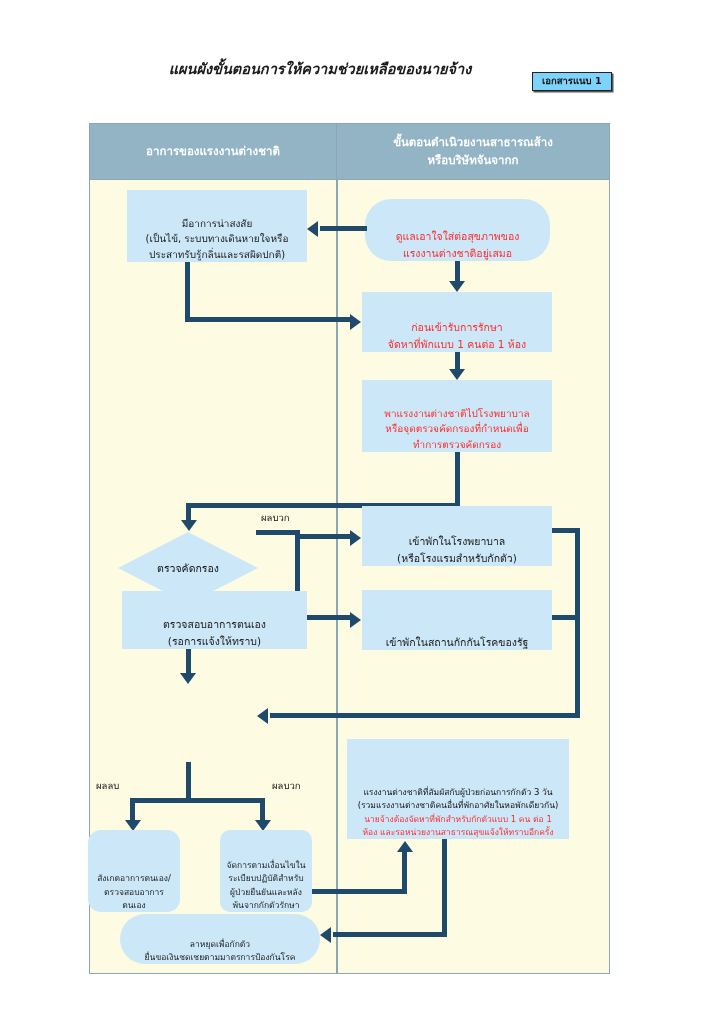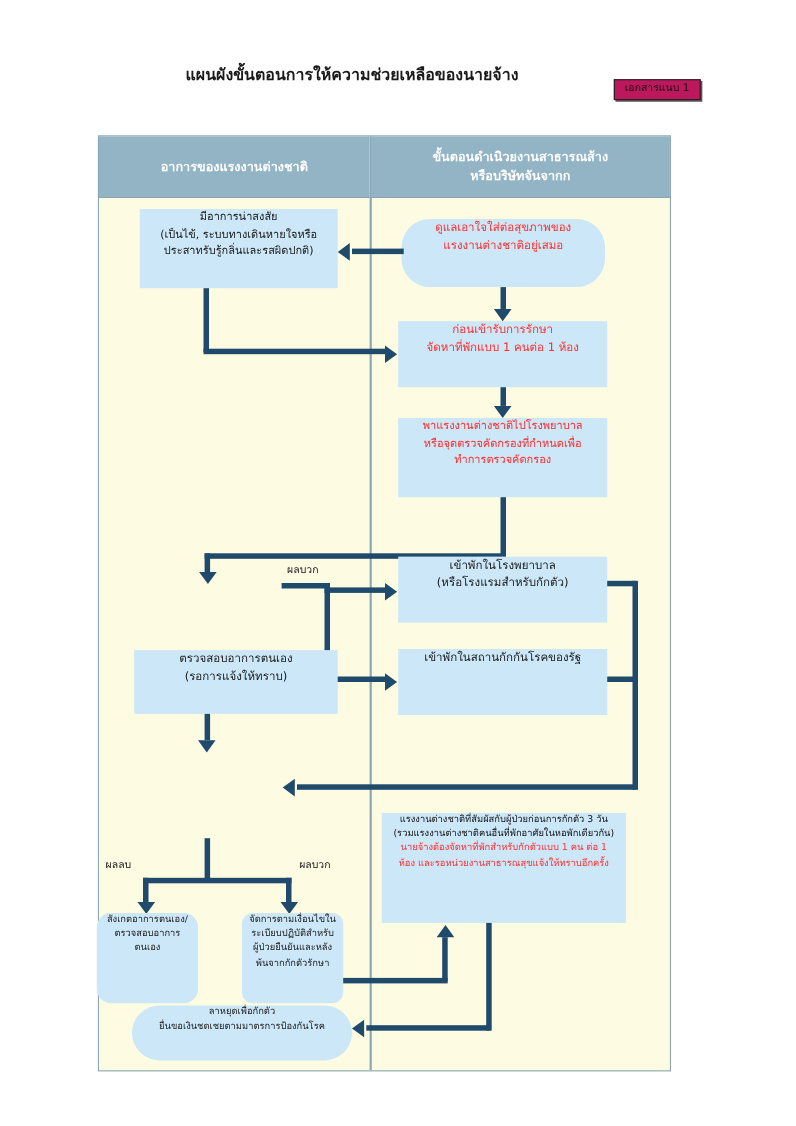--- a/index.html
+++ b/index.html
@@ -4,34 +4,35 @@
 <style>
   html,body{margin:0;padding:0;}
   body{
     width:724px;height:1024px;
     background:#ffffff;
     font-family:"DejaVu Sans","Liberation Sans",sans-serif;
     position:relative;overflow:hidden;
   }
   
   #title-area{
-    position:absolute;left:0;top:58px;width:724px;height:52px;
+    position:absolute;left:0;top:58px;width:724px;height:52px;font-style:italic;
   }
   #doc-title{
     position:absolute;left:120px;top:0;width:400px;
     text-align:center;
     font-size:14.5px;font-weight:bold;color:#1a1a1a;line-height:1.55;
   }
   #doc-title div{white-space:nowrap;}
   #attachment-badge{
-    position:absolute;left:558px;top:72px;
-    border:1.4px solid #222;background:#be185d;
+    position:absolute;left:532px;top:72px;
+    border:1.4px solid #222;background:#7dd3fc;
     padding:3px 9px 4px 9px;
     font-size:9.5px;color:#111;line-height:1.1;
     box-shadow:1.5px 1.5px 0 #555;
+    font-weight:bold;
   }
 
   
   #frame{
     position:absolute;left:89px;top:123px;width:521px;height:851px;
     border:1.6px solid #8aa7b2;
     background:#fdfce2;
     box-sizing:border-box;
   }
   #col-divider{
@@ -46,21 +47,21 @@
     color:#ffffff;font-size:11.5px;font-weight:bold;line-height:1.5;
     text-align:center;
   }
   #hdr-left{left:0;width:246px;border-bottom:1.6px solid #8aa7b2;}
   #hdr-right{left:247px;width:272px;border-bottom:1.6px solid #8aa7b2;}
 
   
   .node{
     position:absolute;box-sizing:border-box;
     background:#cbe7f8;
-    display:flex;align-items:flex-start;justify-content:center;
+    display:flex;align-items:flex-end;justify-content:center;
     text-align:center;
     color:#1a1a1a;
     line-height:1.55;
   }
   .node.rounded{border-radius:26px;}
   .node.soft{border-radius:10px;}
   .node .txt{padding:0 6px;}
   .red{color:#ff2d2d;font-weight:normal;}
   .blk{color:#111;}
 
@@ -155,20 +156,26 @@
   </div>
 
   <div class="ln" style="left:364.5px;top:228px;width:5px;height:17px;"></div>
   <div class="arw arw-d" style="left:359px;top:245px;"></div>
 
   <div class="ln" style="left:364.5px;top:328px;width:5px;height:56px;"></div>
   <div class="ln" style="left:96px;top:379px;width:271px;height:5px;"></div>
   <div class="ln" style="left:96px;top:379px;width:5px;height:17px;"></div>
   <div class="arw arw-d" style="left:90.5px;top:396px;"></div>
 
+  <div class="diamond-wrap" style="left:28px;top:408px;width:140px;height:72px;">
+    <div class="diamond-shape"></div>
+    <div class="diamond-label">
+      <span>ตรวจคัดกรอง</span>
+    </div>
+  </div>
 
   <div class="node" style="left:272px;top:382px;width:190px;height:60px;font-size:10.5px;">
     <div class="txt">
       <div>เข้าพักในโรงพยาบาล</div>
       <div>(หรือโรงแรมสำหรับกักตัว)</div>
     </div>
   </div>
 
   <div class="node" style="left:272px;top:466px;width:190px;height:60px;font-size:10.5px;">
     <div class="txt">

